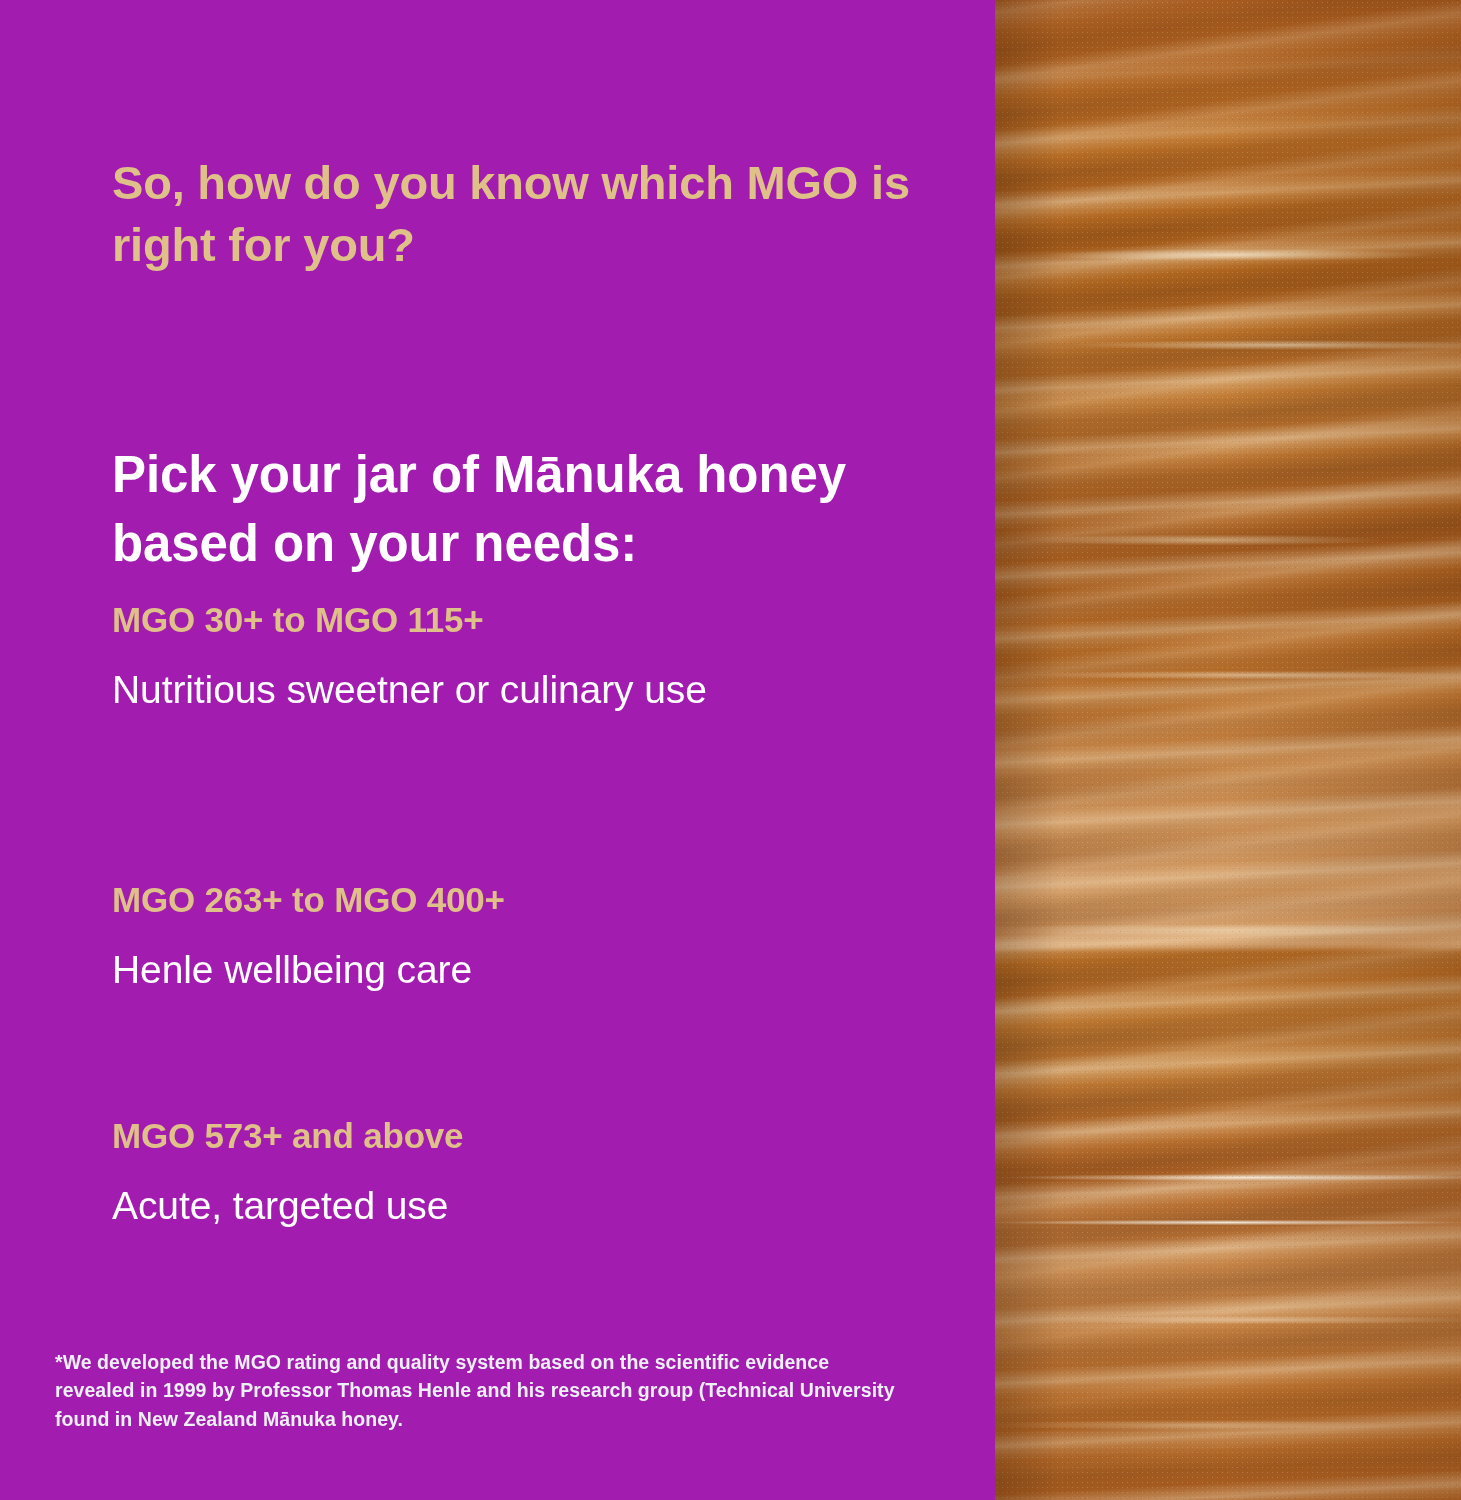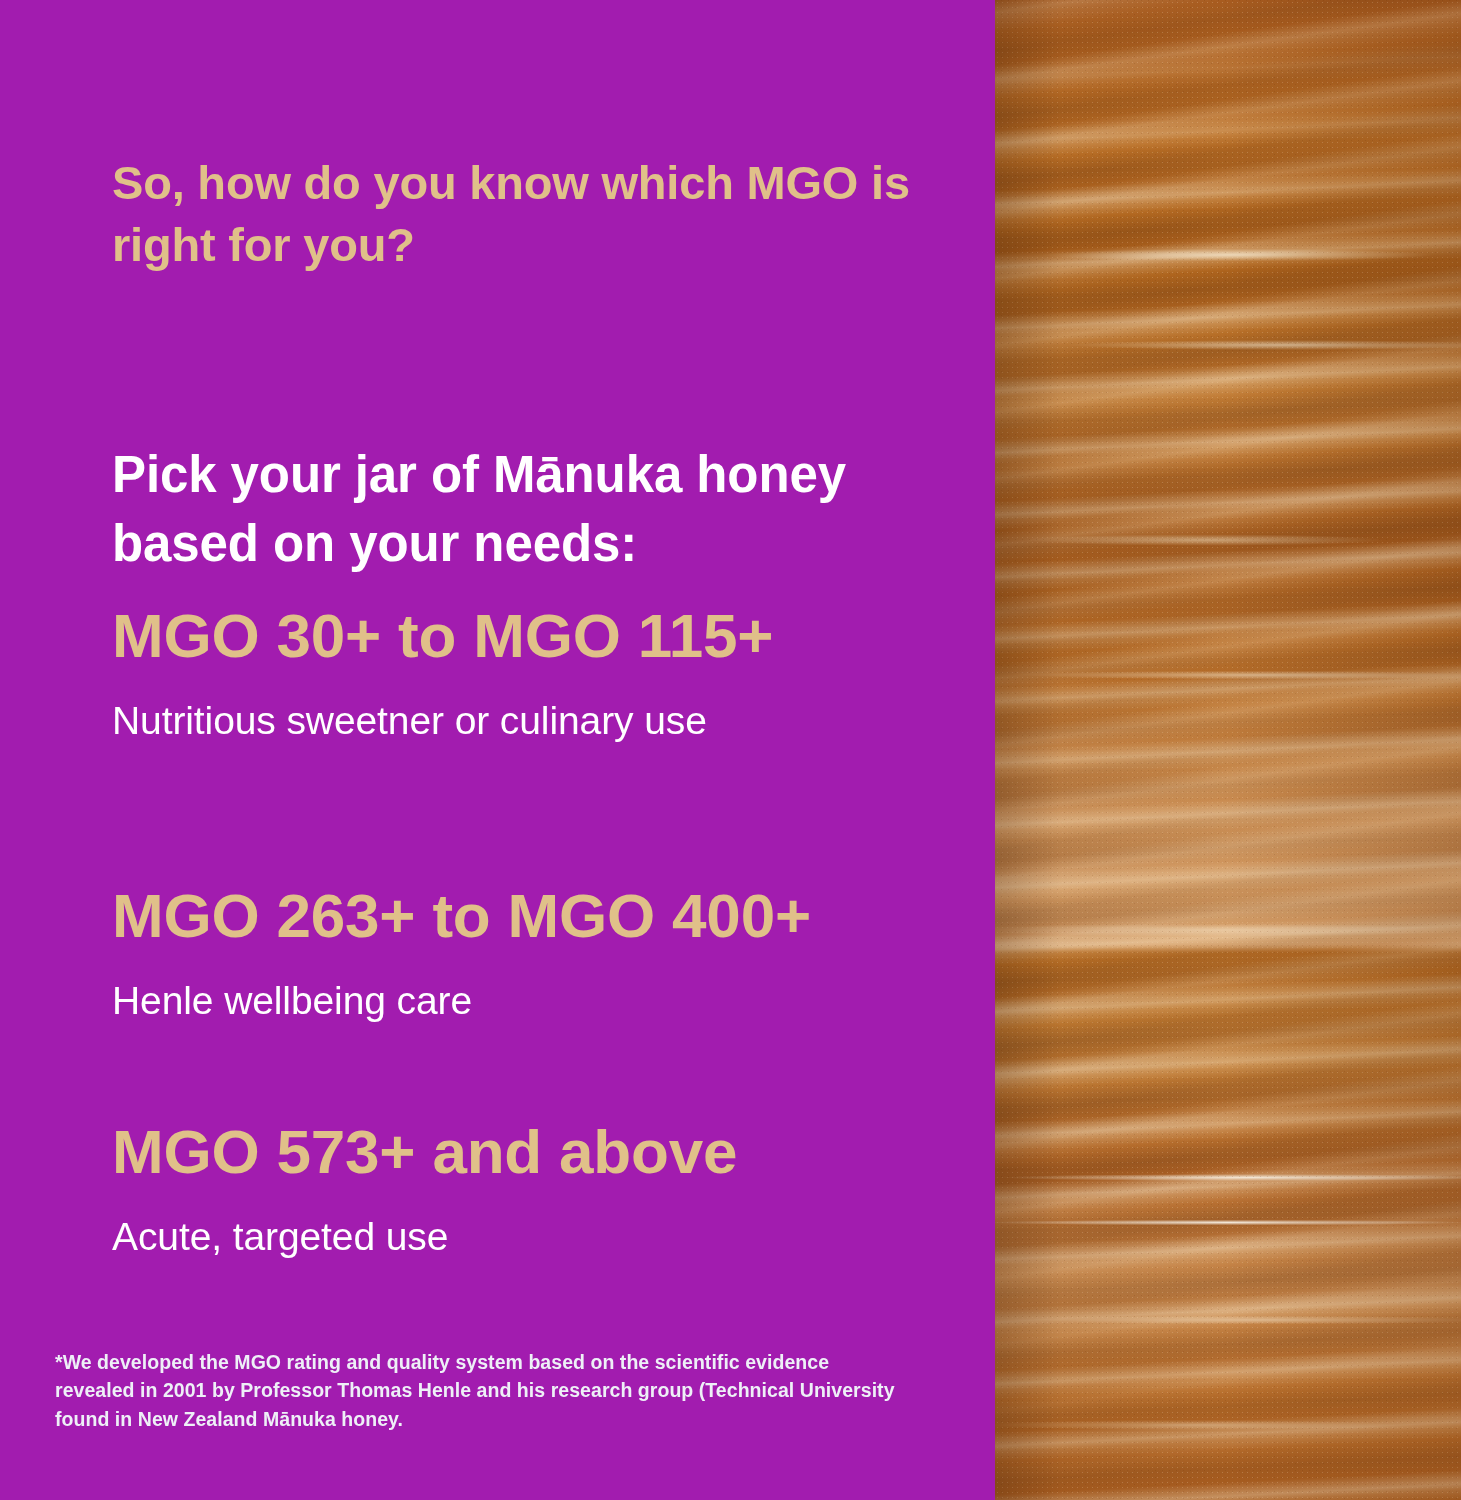--- a/index.html
+++ b/index.html
@@ -33,21 +33,21 @@
     margin-top:48px;
   }
 
   .tier{position:absolute;left:112px;width:860px;}
   .tier-1{top:600px;}
   .tier-2{top:880px;}
   .tier-3{top:1116px;}
 
   .tier-head{
     color:#e0c089;
-    font-size:62px;font-weight:700;line-height:1.15;
+    font-size:35px;font-weight:700;line-height:1.15;
     letter-spacing:-0.2px;
     white-space:nowrap;
   }
   .tier-desc{
     color:#ffffff;
     font-size:39px;font-weight:400;line-height:1.32;
     letter-spacing:-0.1px;
     margin-top:24px;
   }
 
@@ -167,21 +167,21 @@
       <div class="tier-desc">Henle wellbeing care</div>
     </div>
 
     <div class="tier tier-3">
       <div class="tier-head">MGO 573+ and above</div>
       <div class="tier-desc">Acute, targeted use</div>
     </div>
 
     <div class="footnote">
       <div>*We developed the MGO rating and quality system based on the scientific evidence</div>
-      <div>revealed in 2001 by Professor Thomas Henle and his research group (Technical University</div>
+      <div>revealed in 1999 by Professor Thomas Henle and his research group (Technical University</div>
       <div>found in New Zealand Mānuka honey.</div>
     </div>
 
   </div>
 
   <div class="honey">
     <div class="layer h-base"></div>
     <div class="layer h-bands"></div>
     <div class="layer h-bands2"></div>
     <div class="layer h-glints"></div>

